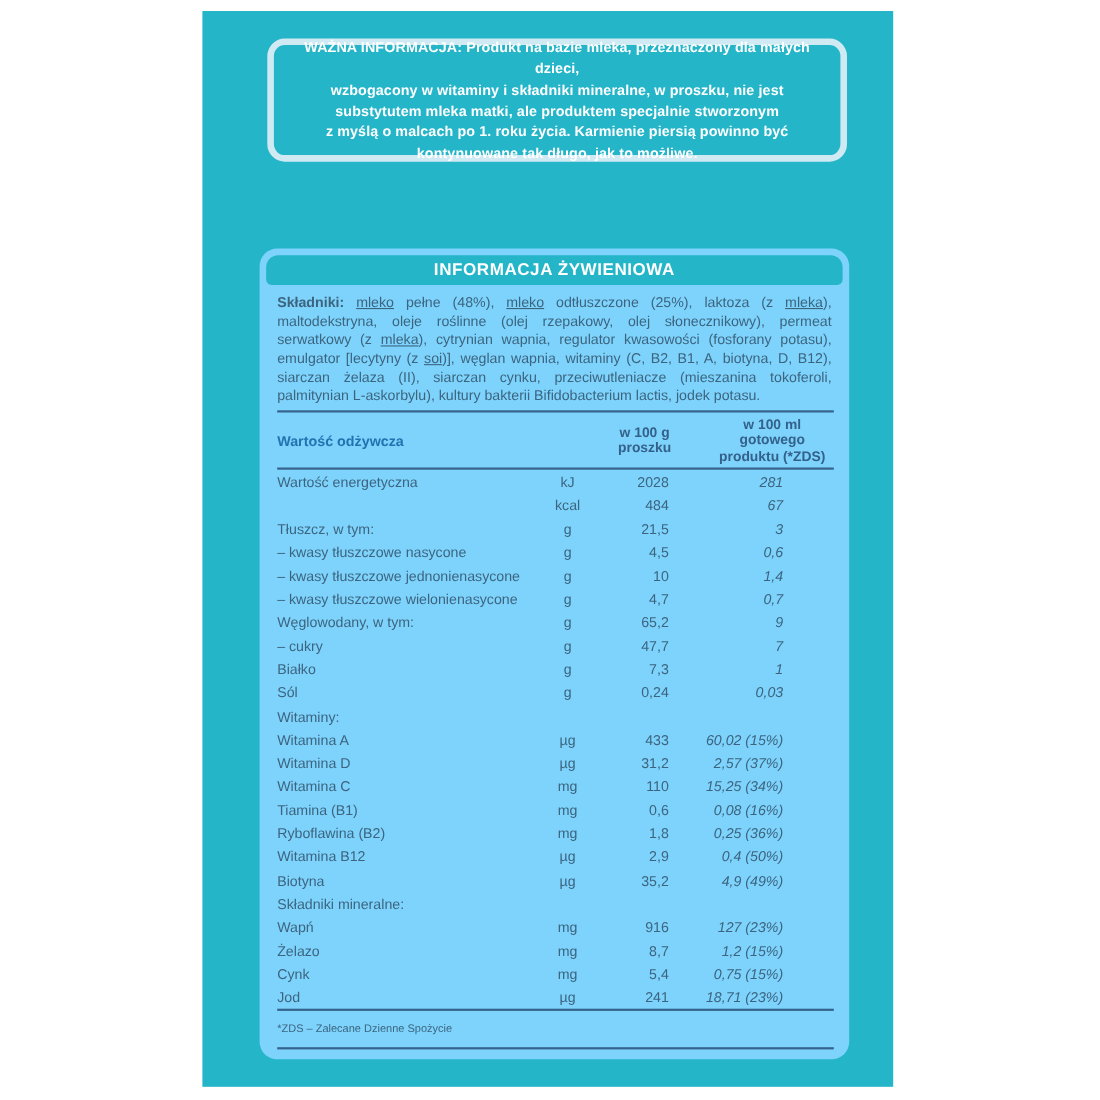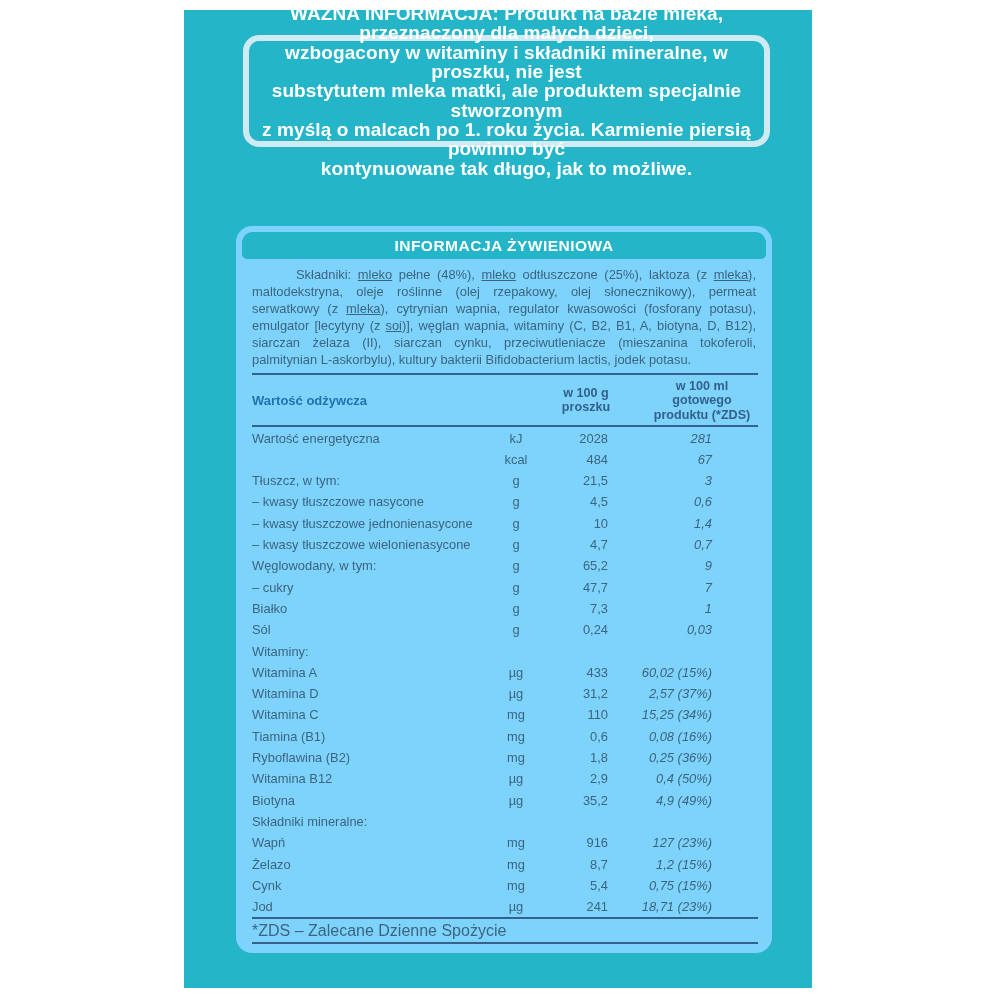--- a/index.html
+++ b/index.html
@@ -6,55 +6,55 @@
   html,body { width:1000px; height:1000px; background:#ffffff;
     font-family:"Liberation Sans", sans-serif; position:relative; overflow:hidden; }
 
   .teal-card { position:absolute; left:184px; top:10px; width:628px; height:978px;
     background:#25b5c9; }
 
   
   .warning-box { position:absolute; left:59px; top:25px; width:527px; height:112px;
     border:6px solid #cfeaf2; border-radius:16px;
     display:flex; align-items:center; justify-content:center; padding:4px 10px; }
-  .warning-text { color:#ffffff; font-weight:bold; font-size:19px; line-height:19.3px;
+  .warning-text { color:#ffffff; font-weight:bold; font-size:13px; line-height:19.3px;
     text-align:center; white-space:pre-line; letter-spacing:0.1px; }
 
   
   .panel { position:absolute; left:52px; top:216px; width:536px;
     background:#7dd3fc; border-radius:16px; padding:6px 6px 9px 6px; }
   .panel-title-bar { height:27px; background:#25b5c9; border-radius:11px 11px 5px 5px;
     display:flex; align-items:center; justify-content:center; }
   .panel-title { color:#ffffff; font-weight:bold; font-size:15.5px; letter-spacing:0.5px; }
 
   .ingredients { margin:8px 10px 0 10px; text-align:justify;
     font-size:12.9px; line-height:16.9px; color:#3c647f; }
-  .ingredients .b { font-weight:normal;margin-left:44px; }
+  .ingredients .b { font-weight:bold; }
   .ingredients .u { text-decoration:underline; }
 
   .rule { margin-left:10px; width:506px; height:2px; background:#35628c; }
   .rule.r1 { margin-top:5px; }
 
   .thead { margin-left:10px; width:506px; height:50px; display:flex; align-items:center; }
   .thead .t-title { flex:1; font-size:13px; font-weight:bold; color:#2173b0; }
   .thead .t-col { font-weight:bold; color:#33618a; font-size:12.6px; line-height:14.5px;
     text-align:center; white-space:pre-line; }
   .thead .t-col3 { width:120px; }
   .thead .t-col4 { width:112px; }
 
   .tbody { margin-left:10px; width:506px; }
   .t-row { display:flex; height:21.3px; align-items:center;
     font-size:12.9px; color:#3c647f; }
   .t-row .c-label { width:234px; }
   .t-row .c-unit  { width:60px; text-align:center; }
   .t-row .c-g     { width:62px; text-align:right; }
   .t-row .c-ml    { width:106px; text-align:right; padding-right:2px;font-style:italic; }
 
-  .footnote-row { margin-left:10px; width:506px; height:23px;
-    display:flex; align-items:center; font-size:16px; color:#3c647f; }
+  .footnote-row { margin-left:10px; width:506px; height:33px;
+    display:flex; align-items:center; font-size:10px; color:#3c647f; }
 
   .bottom-info { margin:5px 10px 0 10px; font-size:12.9px; line-height:17.5px; color:#3c647f; }
 </style>
 </head>
 <body>
 
 <div class="teal-card">
 
   <div class="warning-box">
     <div class="warning-text">WAŻNA INFORMACJA: Produkt na bazie mleka, przeznaczony dla małych dzieci,

